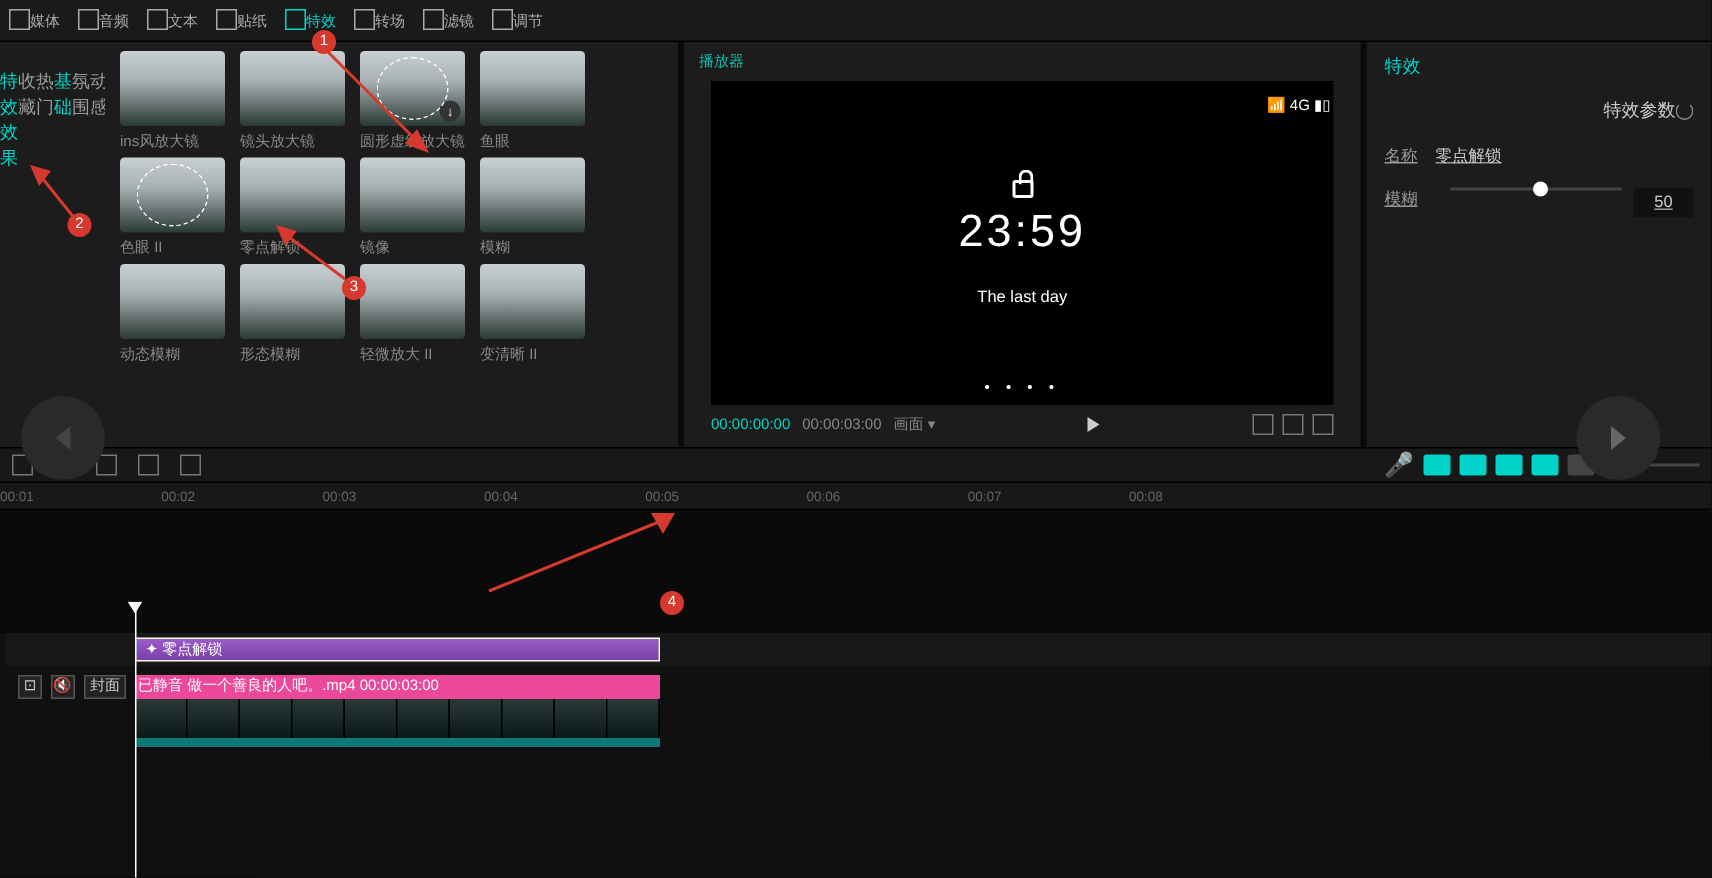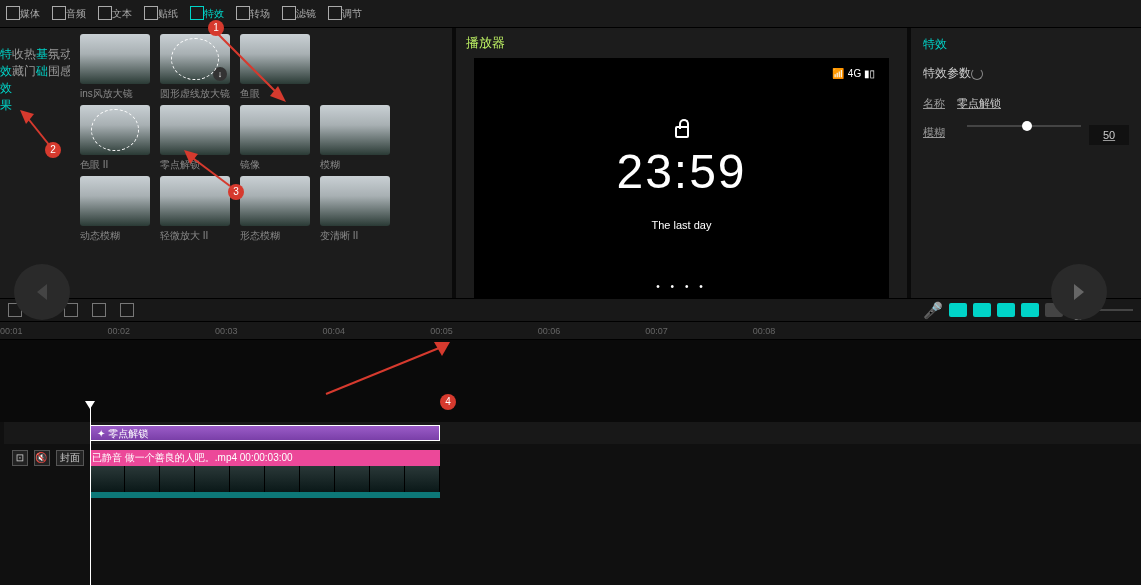--- a/index.html
+++ b/index.html
@@ -12,33 +12,33 @@
 .left-categories { width: 70px; background: #1c1c1c; display: flex; flex-direction: row; padding-top: 6px; }
 .cat-item { font-size: 12px; color: #999; padding: 12px 0; text-align: center; }
 .cat-item.highlight { color: #00d4c8; }
 .effects-grid { flex: 0 0 382px; background: #1c1c1c; padding: 6px 0 0 10px; overflow: hidden; }
 .eff-row { display: flex; gap: 10px; margin-bottom: 4px; }
 .eff-item { width: 70px; }
 .eff-thumb { width: 70px; height: 50px; background: linear-gradient(180deg,#c9d0d4 0%,#a8b0b3 40%,#2a3a35 100%); border-radius: 3px; position: relative; }
 .eff-thumb.circle::after { content:""; position:absolute; top:4px; left:11px; width:46px; height:40px; border-radius:50%; border:1px dashed #fff; }
 .eff-label { font-size: 10px; color: #888; margin-top: 3px; white-space: nowrap; overflow: hidden; }
 .player-panel { flex: 1; background: #1c1c1c; margin-left: 4px; display: flex; flex-direction: column; }
-.player-header { font-size: 13px; color: #bef264; padding: 6px 10px; }
+.player-header { font-size: 10px; color: #14b8a6; padding: 6px 10px; }
 .player-screen { flex: 1; background: #000; margin: 0 18px; display: flex; flex-direction: column; align-items: center; justify-content: center; color: #fff; position: relative; }
-.player-status { position: absolute; top: 10px; right: 14px; font-size: 10px; }
+.player-status { position: absolute; top: 10px; right: 2px; font-size: 10px; }
 .lock-icon { width: 14px; height: 12px; border: 2px solid #fff; border-radius: 2px; margin-bottom: 6px; position: relative; }
 .lock-icon::before { content:""; position:absolute; top:-9px; left:2px; width:6px; height:8px; border:2px solid #fff; border-bottom:none; border-radius:5px 5px 0 0; }
-.time-big { font-size: 48px; font-weight: 300; letter-spacing: 2px; }
+.time-big { font-size: 30px; font-weight: 300; letter-spacing: 2px; }
 .date-small { font-size: 11px; margin-top: 20px; }
 .dots { position:absolute; bottom:6px; font-size:10px; letter-spacing:4px; }
 .player-controls { display:flex; align-items:center; padding:6px 18px 8px; font-size:10px; color:#888; }
 .play-btn { margin:0 auto; width:0;height:0; border-left:8px solid #ccc; border-top:5px solid transparent; border-bottom:5px solid transparent; }
 .right-props { width: 230px; background: #1c1c1c; margin-left: 4px; padding: 8px 12px; }
 .right-tab { font-size: 12px; color: #00d4c8; }
-.prop-title { font-size: 12px; color: #ccc; margin-top: 12px; display:flex; justify-content:flex-start; align-items:center; }
+.prop-title { font-size: 12px; color: #ccc; margin-top: 12px; display:flex; justify-content:flex-end; align-items:center; }
 .reset-icn { width:12px;height:12px;border:1px solid #888;border-radius:50%;border-top-color:transparent; }
 .prop-row { display:flex; margin-top:14px; font-size:11px; color:#999;text-decoration:underline; }
 .prop-label { width: 34px; }
 .prop-val { color:#ccc; }
 .slider { margin-left:10px; flex:1; height:2px; background:#444; position:relative; }
 .slider-dot { position:absolute; top:-4px; left:48%; width:10px;height:10px;background:#fff;border-radius:50%; }
 .num-box { width:40px;height:20px;background:#111;color:#ccc;text-align:center;font-size:11px;line-height:20px;margin-left:8px; }
 .toolbar { height: 24px; background: #181818; display:flex; align-items:center; padding:0 8px; gap:14px; border-top:1px solid #000; border-bottom:1px solid #000; }
 .tool-icn { width:14px;height:14px;border:1px solid #777; }
 .toolbar-right { margin-left:auto; display:flex; gap:6px; align-items:center; }
@@ -118,20 +118,24 @@
     <div class="cat-item">复古</div>
   </div>
 
   <div class="effects-grid">
     <div class="eff-row">
       <div class="eff-item">
           <div class="eff-thumb"></div>
           <div class="eff-label">ins风放大镜</div>
         </div>
       <div class="eff-item">
+          <div class="eff-thumb"></div>
+          <div class="eff-label">镜头放大镜</div>
+        </div>
+      <div class="eff-item">
           <div class="eff-thumb circle">
             <div class="dl-badge">↓</div>
           </div>
           <div class="eff-label">圆形虚线放大镜</div>
         </div>
       <div class="eff-item">
           <div class="eff-thumb"></div>
           <div class="eff-label">鱼眼</div>
         </div>
     </div>
@@ -153,41 +157,50 @@
           <div class="eff-label">模糊</div>
         </div>
     </div>
     <div class="eff-row">
       <div class="eff-item">
           <div class="eff-thumb"></div>
           <div class="eff-label">动态模糊</div>
         </div>
       <div class="eff-item">
           <div class="eff-thumb"></div>
+          <div class="eff-label">形态模糊</div>
+        </div>
+      <div class="eff-item">
+          <div class="eff-thumb"></div>
           <div class="eff-label">轻微放大 II</div>
-        </div>
-      <div class="eff-item">
-          <div class="eff-thumb"></div>
-          <div class="eff-label">形态模糊</div>
         </div>
       <div class="eff-item">
           <div class="eff-thumb"></div>
           <div class="eff-label">变清晰 II</div>
         </div>
     </div>
   </div>
 
   <div class="player-panel">
     <div class="player-header">播放器</div>
     <div class="player-screen">
       <div class="player-status">📶 4G ▮▯</div>
       <div class="lock-icon"></div>
       <div class="time-big">23:59</div>
       <div class="date-small">The last day</div>
       <div class="dots">• • • •</div>
+    </div>
+    <div class="player-controls">
+      <span style="color:#00d4c8">00:00:00:00</span>
+      <span style="margin-left:8px">00:00:03:00</span>
+      <span style="margin-left:8px">画面 ▾</span>
+      <div class="play-btn"></div>
+      <div class="tool-icn" style="margin-right:6px"></div>
+      <div class="tool-icn" style="margin-right:6px"></div>
+      <div class="tool-icn"></div>
     </div>
   </div>
 
   <div class="right-props">
     <div class="right-tab">特效</div>
     <div class="prop-title">
       <span>特效参数</span>
       <div class="reset-icn"></div>
     </div>
     <div class="prop-row">

